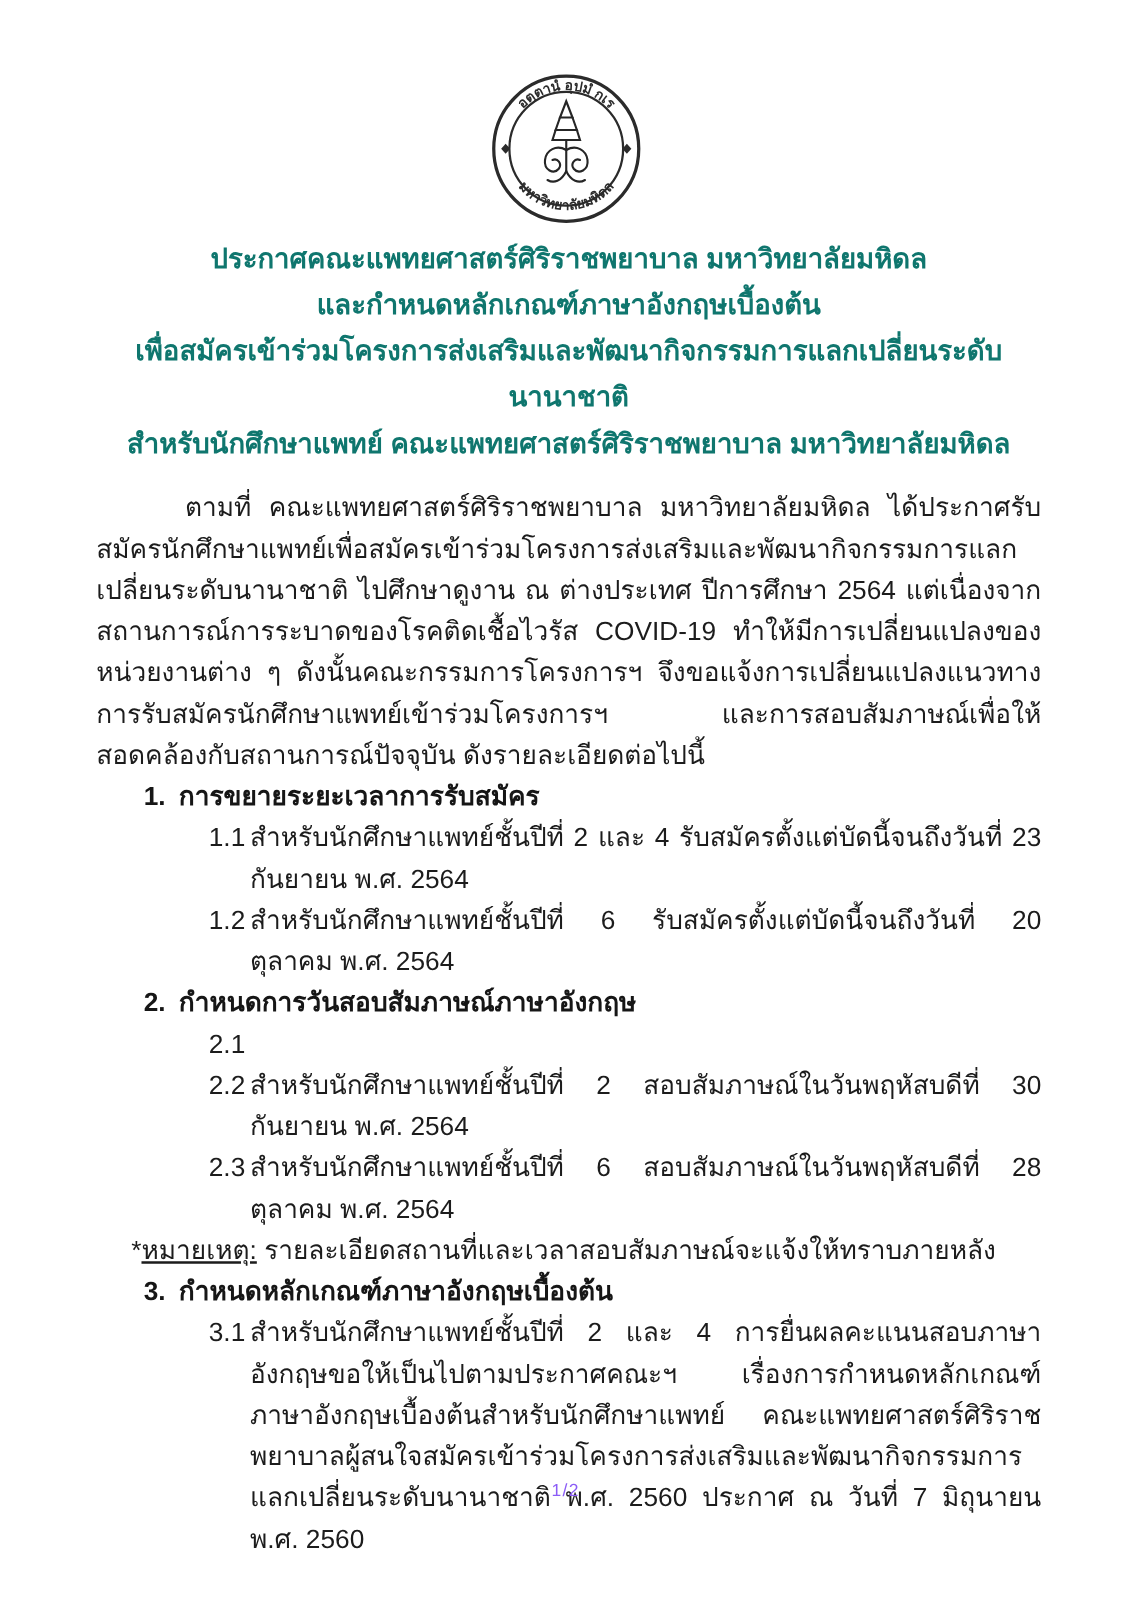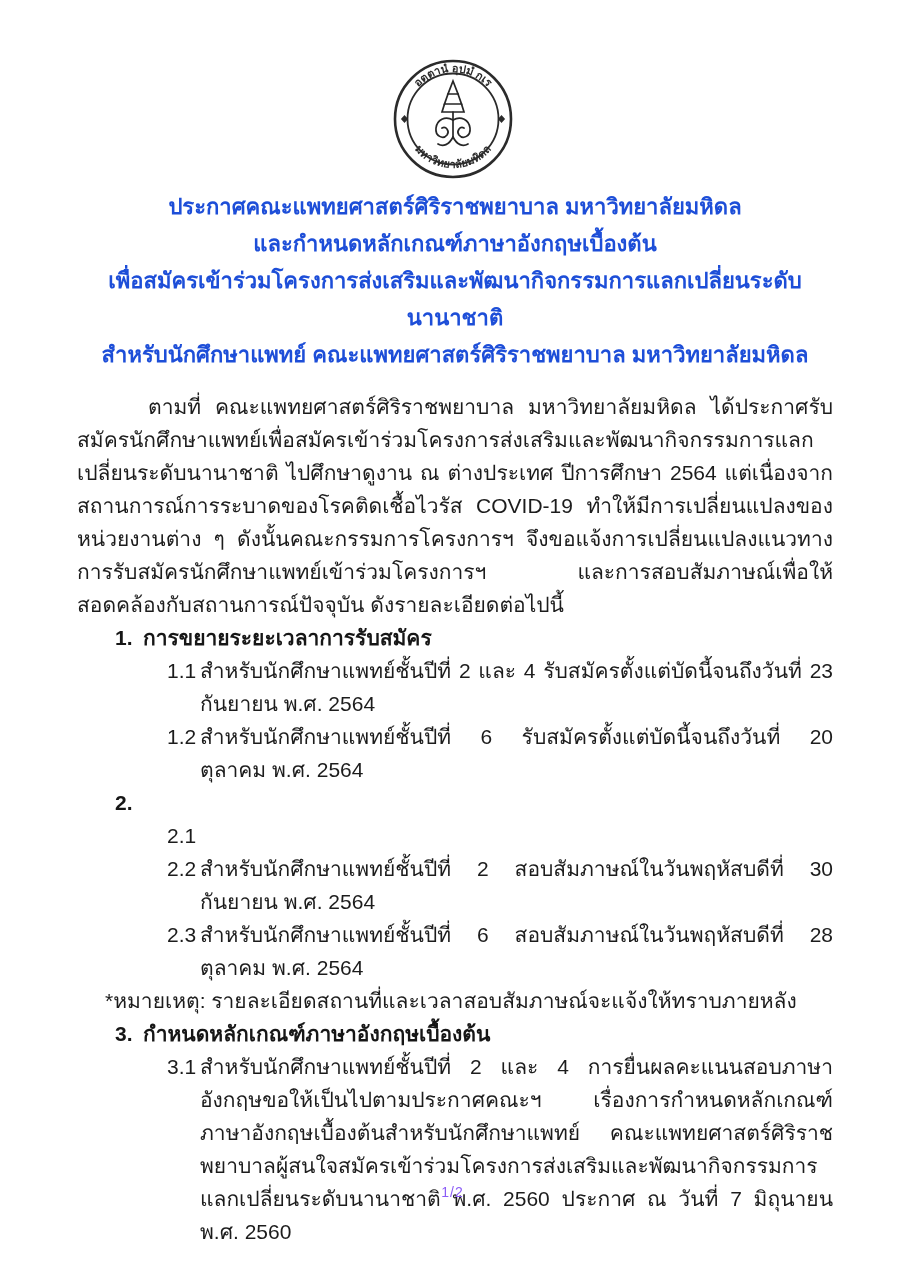--- a/index.html
+++ b/index.html
@@ -22,38 +22,38 @@
 
   
   .doc {
     position: absolute; left: 77px; top: 188px; width: 756px;
     font-size: 21px; line-height: 33px;
   }
 
   .title-block {
     text-align: center; font-weight: bold;
     font-size: 22px; line-height: 37px;
-    margin-bottom: 17px; color: #1d4ed8;
+    margin-bottom: 17px; color: #0f766e;
   }
 
   .intro {
     text-align: justify;
     text-indent: 71px;
   }
 
   .sec { display: flex; font-weight: bold; padding-left: 38px; color: #161616; }
   .sec .sec-num { flex: 0 0 28px; }
 
   .sub { display: flex; padding-left: 90px; }
   .sub .sub-num { flex: 0 0 33px; }
   .sub .sub-txt { flex: 1; text-align: justify; }
 
   .note { text-align: justify; }
   .note.note-sec2 { text-indent: 28px; }
-  .note-label { }
+  .note-label { text-decoration: underline; }
 
   .pagenum {
     position: absolute; top: 1183px; left: 0; right: 0;
     text-align: center; font-size: 14px; line-height: 18px; color: #8b5cf6;
     letter-spacing: 1px;
   }
 </style>
 </head>
 <body>
 
@@ -107,20 +107,21 @@
       <span class="sub-num">1.1</span>
       <span class="sub-txt">สำหรับนักศึกษาแพทย์ชั้นปีที่ 2 และ 4 รับสมัครตั้งแต่บัดนี้จนถึงวันที่ 23 กันยายน พ.ศ. 2564</span>
     </div>
     <div class="sub">
       <span class="sub-num">1.2</span>
       <span class="sub-txt">สำหรับนักศึกษาแพทย์ชั้นปีที่ 6 รับสมัครตั้งแต่บัดนี้จนถึงวันที่ 20 ตุลาคม พ.ศ. 2564</span>
     </div>
 
     <div class="sec">
       <span class="sec-num">2.</span>
+      <span>กำหนดการวันสอบสัมภาษณ์ภาษาอังกฤษ</span>
     </div>
     <div class="sub">
       <span class="sub-num">2.1</span>
     </div>
     <div class="sub">
       <span class="sub-num">2.2</span>
       <span class="sub-txt">สำหรับนักศึกษาแพทย์ชั้นปีที่ 2 สอบสัมภาษณ์ในวันพฤหัสบดีที่ 30 กันยายน พ.ศ. 2564</span>
     </div>
     <div class="sub">
       <span class="sub-num">2.3</span>

